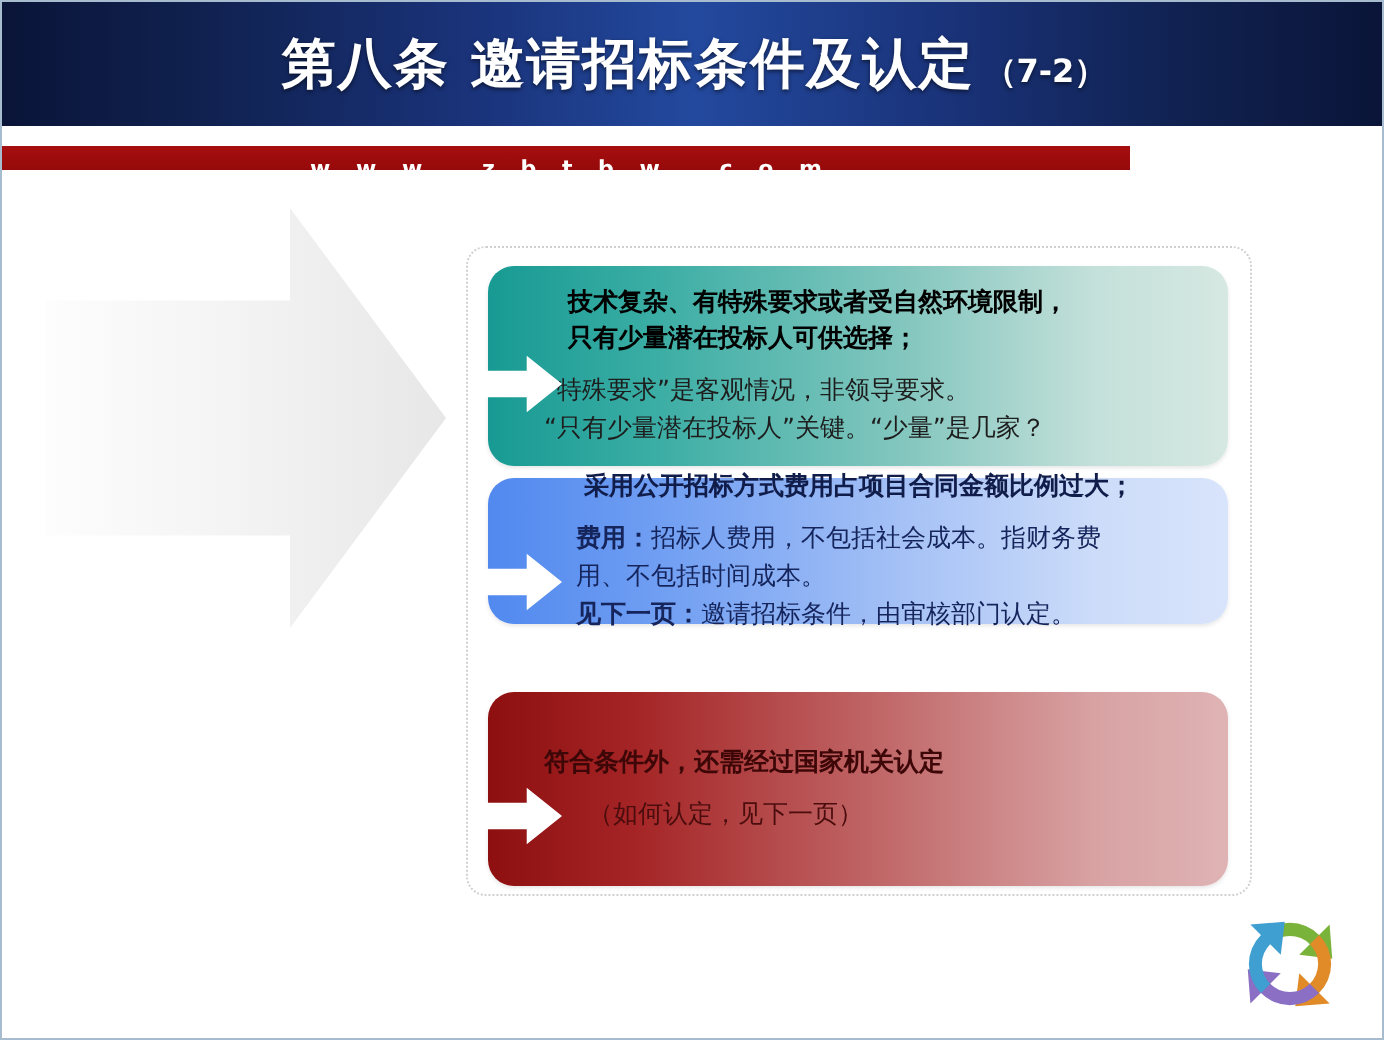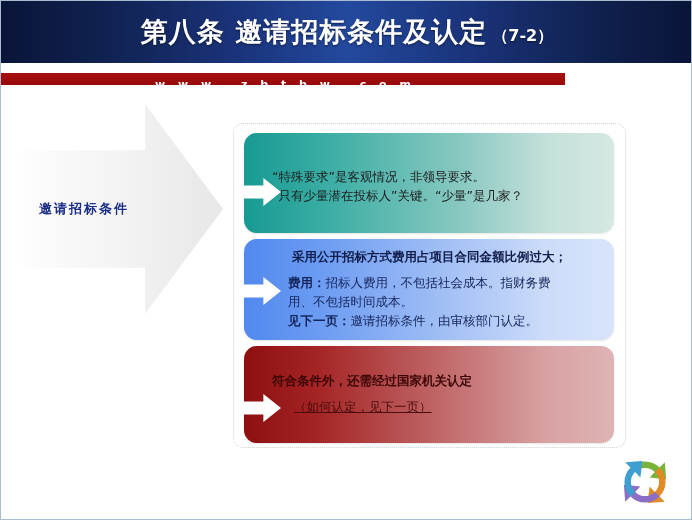--- a/index.html
+++ b/index.html
@@ -135,21 +135,21 @@
     box-sizing: border-box;
     box-shadow: 0 1px 2px rgba(0,0,0,.10);
   }
   .box-teal {
     top: 132px;
     height: 100px;
     background: linear-gradient(to right, #179a93 0%, #3aada4 22%, #87c8c0 58%, #c4e0da 82%, #d6e8e2 100%);
   }
   .box-blue {
     top: 238px;
-    height: 101px;
+    height: 73px;
     background: linear-gradient(to right, #5189ef 0%, #6e9df2 22%, #a8c3f6 58%, #ccdcf9 82%, #d8e4fb 100%);
   }
   .box-red {
     top: 345px;
     height: 97px;
     background: linear-gradient(to right, #8e0f10 0%, #a52526 20%, #c26b6c 55%, #d8a2a3 82%, #dfb3b4 100%);
   }
 
   .box-inner {
     position: absolute;
@@ -176,21 +176,21 @@
   }
   .box-body b { font-weight: bold; }
 
   .teal-text-head { color: #000000; margin-left: 12px; }
   .teal-text-body { color: #1d1d1d; }
 
   .blue-text-head { color: #101c4a; margin-left: 20px; }
   .blue-text-body { color: #15255c; margin-left: 16px; }
 
   .red-text-head { color: #3d0707; }
-  .red-text-body { color: #4a0c0c; margin-left: 22px; text-decoration: underline; }
+  .red-text-body { color: #4a0c0c; margin-left: 22px; }
 
   
   .mini-arrow {
     position: absolute;
     width: 42px;
     height: 30px;
     background: #ffffff;
     clip-path: polygon(0% 28%, 58% 28%, 58% 3%, 100% 50%, 58% 97%, 58% 72%, 0% 72%);
     filter: drop-shadow(0 1px 1px rgba(0,0,0,.12));
   }
@@ -218,26 +218,27 @@
       <span id="title-suffix">（7-2）</span>
   </div>
 
   <div id="url-band">
     <span id="url-text">w w w . z b t b w . c o m</span>
   </div>
 
   <div id="body-area"></div>
 
   <div id="big-arrow"></div>
-  <div id="big-arrow-label">邀请招标条件</div>
 
   <div id="boxes-group"></div>
 
   <div class="info-box box-teal">
     <div class="box-inner">
+      <div class="box-heading teal-text-head">技术复杂、有特殊要求或者受自然环境限制，
+只有少量潜在投标人可供选择；</div>
       <div class="box-body teal-text-body">“特殊要求”是客观情况，非领导要求。
 “只有少量潜在投标人”关键。“少量”是几家？</div>
     </div>
   </div>
   <div class="mini-arrow" id="mini-arrow-1"></div>
 
   <div class="info-box box-blue">
     <div class="box-inner">
       <div class="box-heading blue-text-head">采用公开招标方式费用占项目合同金额比例过大；</div>
       <div class="box-body blue-text-body"><b>费用：</b><span>招标人费用，不包括社会成本。指财务费

